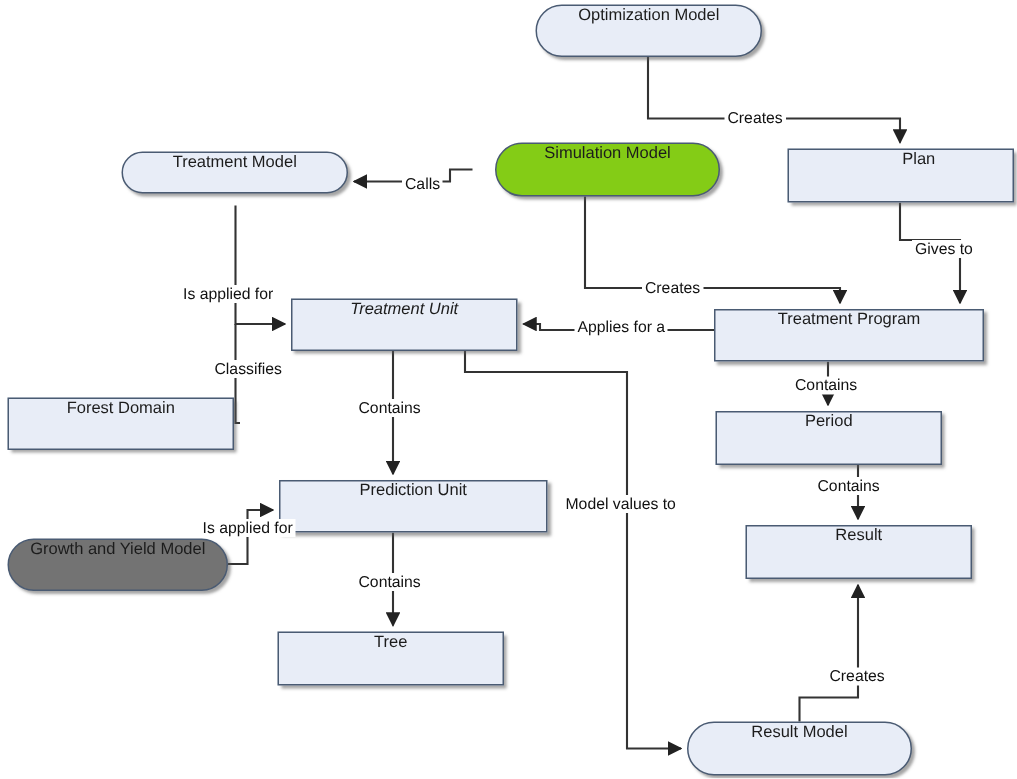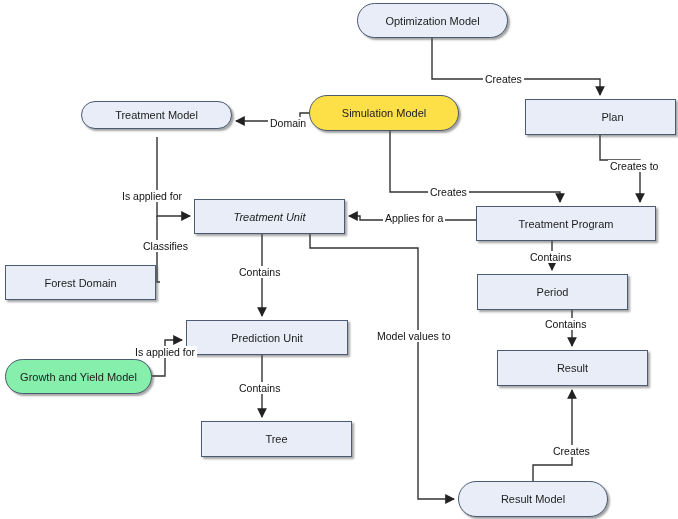--- a/index.html
+++ b/index.html
@@ -23,21 +23,20 @@
     top: 0;
     width: 678px;
     height: 519px;
   }
   .node {
     position: absolute;
     box-sizing: border-box;
     background: #e8edf7;
     border: 1px solid #4a5b73;
     display: flex;
-    align-items: center;
     justify-content: center;
     color: #1c1c1c;
     font-size: 11px;
     font-family: "Liberation Sans", sans-serif;
     text-align: center;
     box-shadow: 2px 2px 2px rgba(90,90,90,0.55);
     z-index: 2;
   }
   .node.rounded {
     border-radius: 999px;
@@ -88,58 +87,58 @@
     </g>
   </svg>
 
   <div id="nodes">
       <div class="node rounded" style="left: 357px; top: 3px; width: 151px; height: 35px; background: rgb(232, 237, 247); border-color: rgb(74, 91, 115);">
         <span>Optimization Model</span>
       </div>
       <div class="node rect" style="left: 525px; top: 99px; width: 151px; height: 36px; background: rgb(232, 237, 247); border-color: rgb(74, 91, 115); padding-left: 24px;">
         <span>Plan</span>
       </div>
-      <div class="node rounded" style="left: 309px; top: 95px; width: 150px; height: 36px; background: #fde047; border-color: rgb(74, 91, 115);">
+      <div class="node rounded" style="left: 330px; top: 95px; width: 150px; height: 36px; background: #84cc16; border-color: rgb(74, 91, 115);">
         <span>Simulation Model</span>
       </div>
       <div class="node rounded" style="left: 81px; top: 101px; width: 151px; height: 28px; background: rgb(232, 237, 247); border-color: rgb(74, 91, 115);">
         <span>Treatment Model</span>
       </div>
       <div class="node rect" style="left: 194px; top: 199px; width: 151px; height: 35px; background: rgb(232, 237, 247); border-color: rgb(74, 91, 115); font-style: italic;">
         <span>Treatment Unit</span>
       </div>
       <div class="node rect" style="left: 476px; top: 206px; width: 180px; height: 35px; background: rgb(232, 237, 247); border-color: rgb(74, 91, 115);">
         <span>Treatment Program</span>
       </div>
       <div class="node rect" style="left: 5px; top: 265px; width: 151px; height: 35px; background: rgb(232, 237, 247); border-color: rgb(74, 91, 115);">
         <span>Forest Domain</span>
       </div>
       <div class="node rect" style="left: 477px; top: 274px; width: 151px; height: 36px; background: rgb(232, 237, 247); border-color: rgb(74, 91, 115);">
         <span>Period</span>
       </div>
-      <div class="node rect" style="left: 186px; top: 320px; width: 162px; height: 35px; background: rgb(232, 237, 247); border-color: rgb(74, 91, 115);">
+      <div class="node rect" style="left: 186px; top: 320px; width: 179px; height: 35px; background: rgb(232, 237, 247); border-color: rgb(74, 91, 115);">
         <span>Prediction Unit</span>
       </div>
       <div class="node rect" style="left: 497px; top: 350px; width: 151px; height: 36px; background: rgb(232, 237, 247); border-color: rgb(74, 91, 115);">
         <span>Result</span>
       </div>
-      <div class="node rounded" style="left: 5px; top: 359px; width: 147px; height: 35px; background: #86efac; border-color: rgb(74, 91, 115);">
+      <div class="node rounded" style="left: 5px; top: 359px; width: 147px; height: 35px; background: #737373; border-color: rgb(74, 91, 115);">
         <span>Growth and Yield Model</span>
       </div>
-      <div class="node rect" style="left: 185px; top: 421px; width: 151px; height: 36px; background: rgb(232, 237, 247); border-color: rgb(74, 91, 115); margin-left: 16px;">
+      <div class="node rect" style="left: 185px; top: 421px; width: 151px; height: 36px; background: rgb(232, 237, 247); border-color: rgb(74, 91, 115);">
         <span>Tree</span>
       </div>
       <div class="node rounded" style="left: 458px; top: 481px; width: 150px; height: 36px; background: rgb(232, 237, 247); border-color: rgb(74, 91, 115);">
         <span>Result Model</span>
       </div>
     </div>
   <div id="labels">
       <div class="edge-label" style="left: 483px; top: 73px;">Creates</div>
-      <div class="edge-label" style="left: 608px; top: 160px;">Creates to</div>
-      <div class="edge-label" style="left: 268px; top: 117px;">Domain</div>
+      <div class="edge-label" style="left: 608px; top: 160px;">Gives to</div>
+      <div class="edge-label" style="left: 268px; top: 117px;">Calls</div>
       <div class="edge-label" style="left: 428px; top: 186px;">Creates</div>
       <div class="edge-label" style="left: 120px; top: 190px;">Is applied for</div>
       <div class="edge-label" style="left: 141px; top: 240px;">Classifies</div>
       <div class="edge-label" style="left: 383px; top: 212px;">Applies for a</div>
       <div class="edge-label" style="left: 528px; top: 251px;">Contains</div>
       <div class="edge-label" style="left: 543px; top: 318px;">Contains</div>
       <div class="edge-label" style="left: 237px; top: 266px;">Contains</div>
       <div class="edge-label" style="left: 375px; top: 330px;">Model values to</div>
       <div class="edge-label" style="left: 133px; top: 346px;">Is applied for</div>
       <div class="edge-label" style="left: 237px; top: 382px;">Contains</div>

